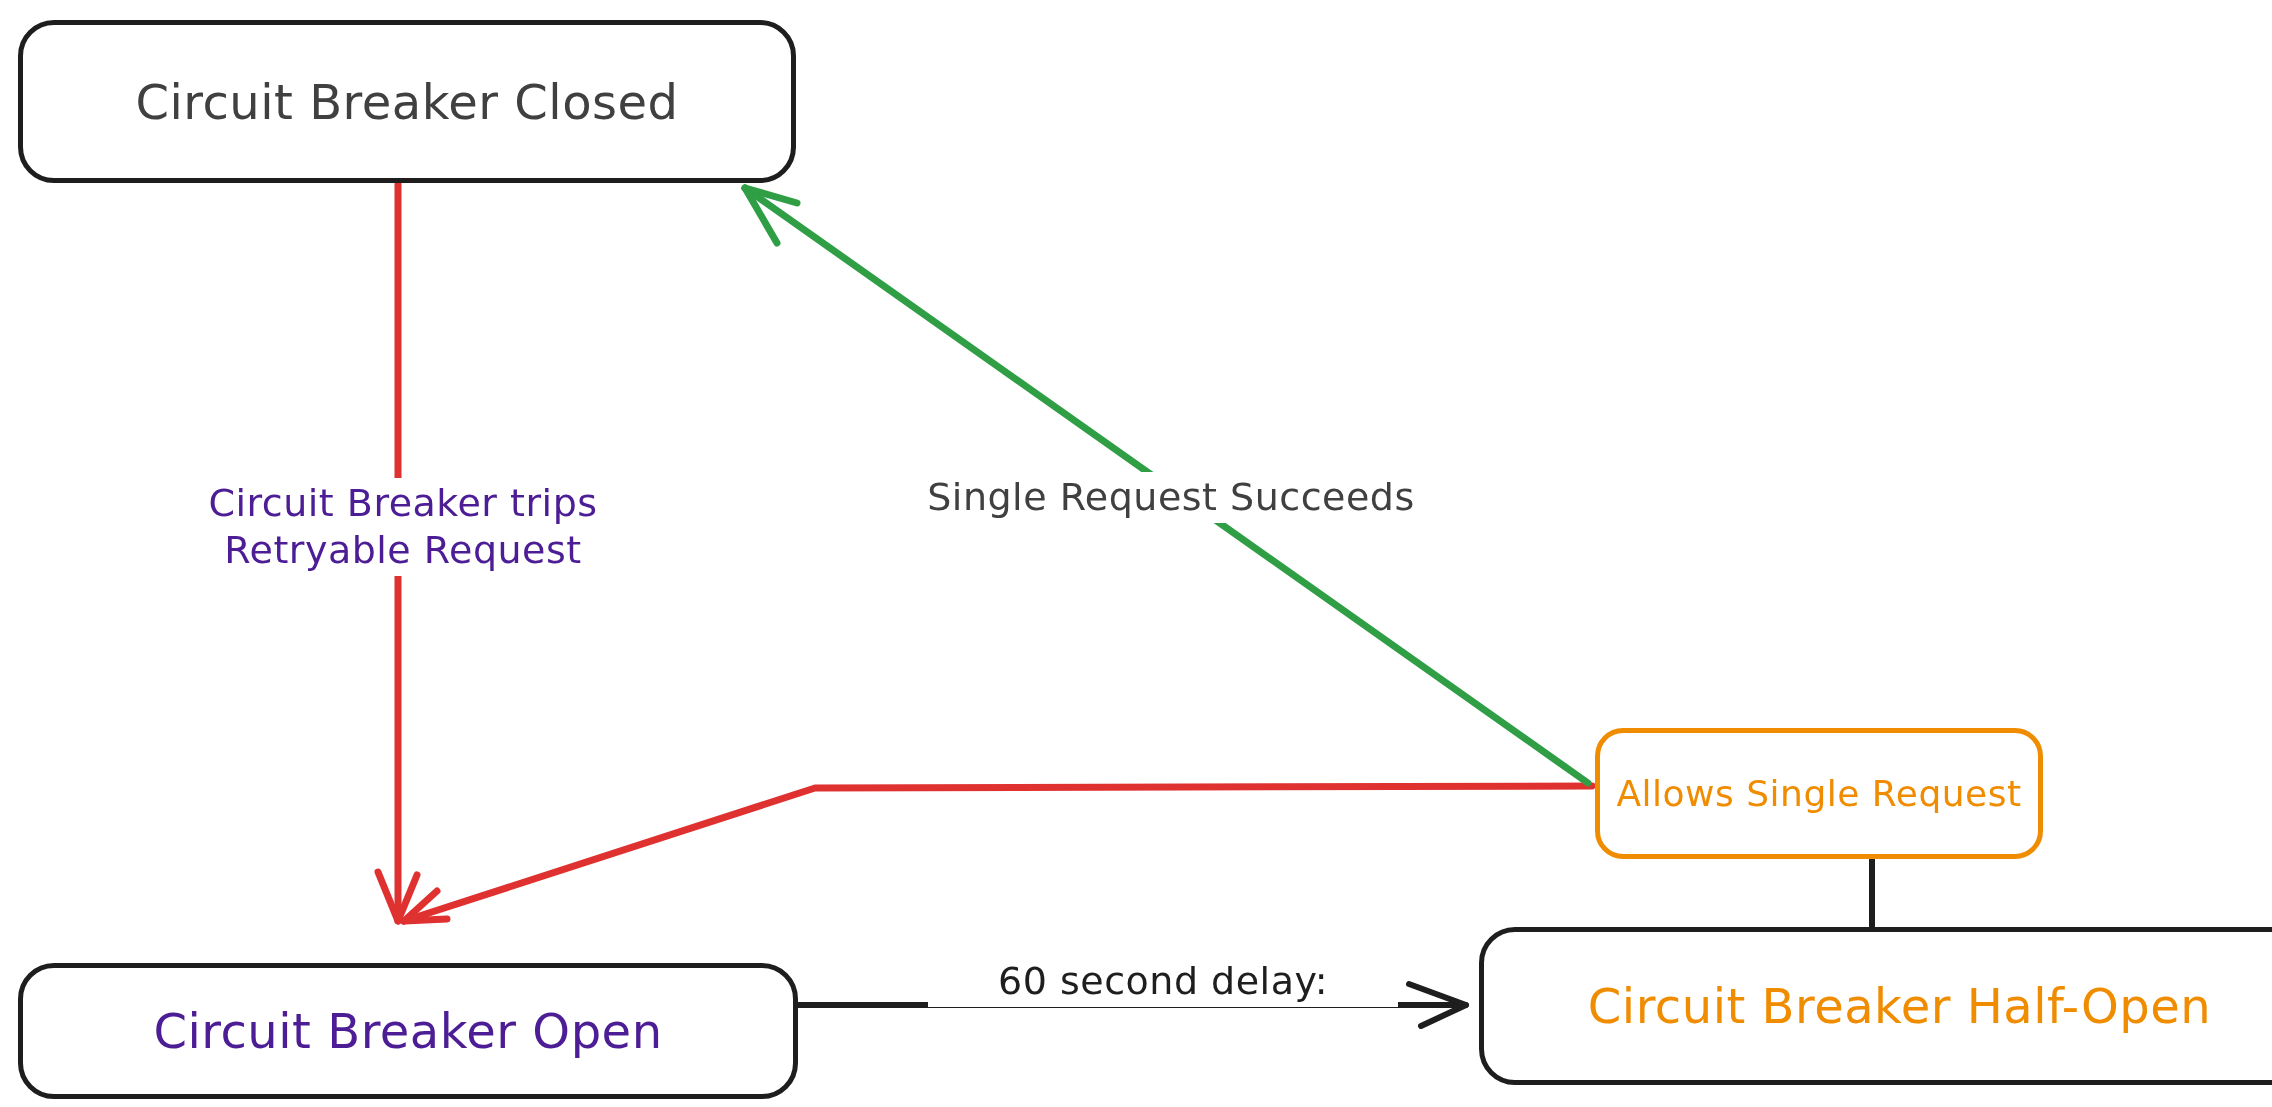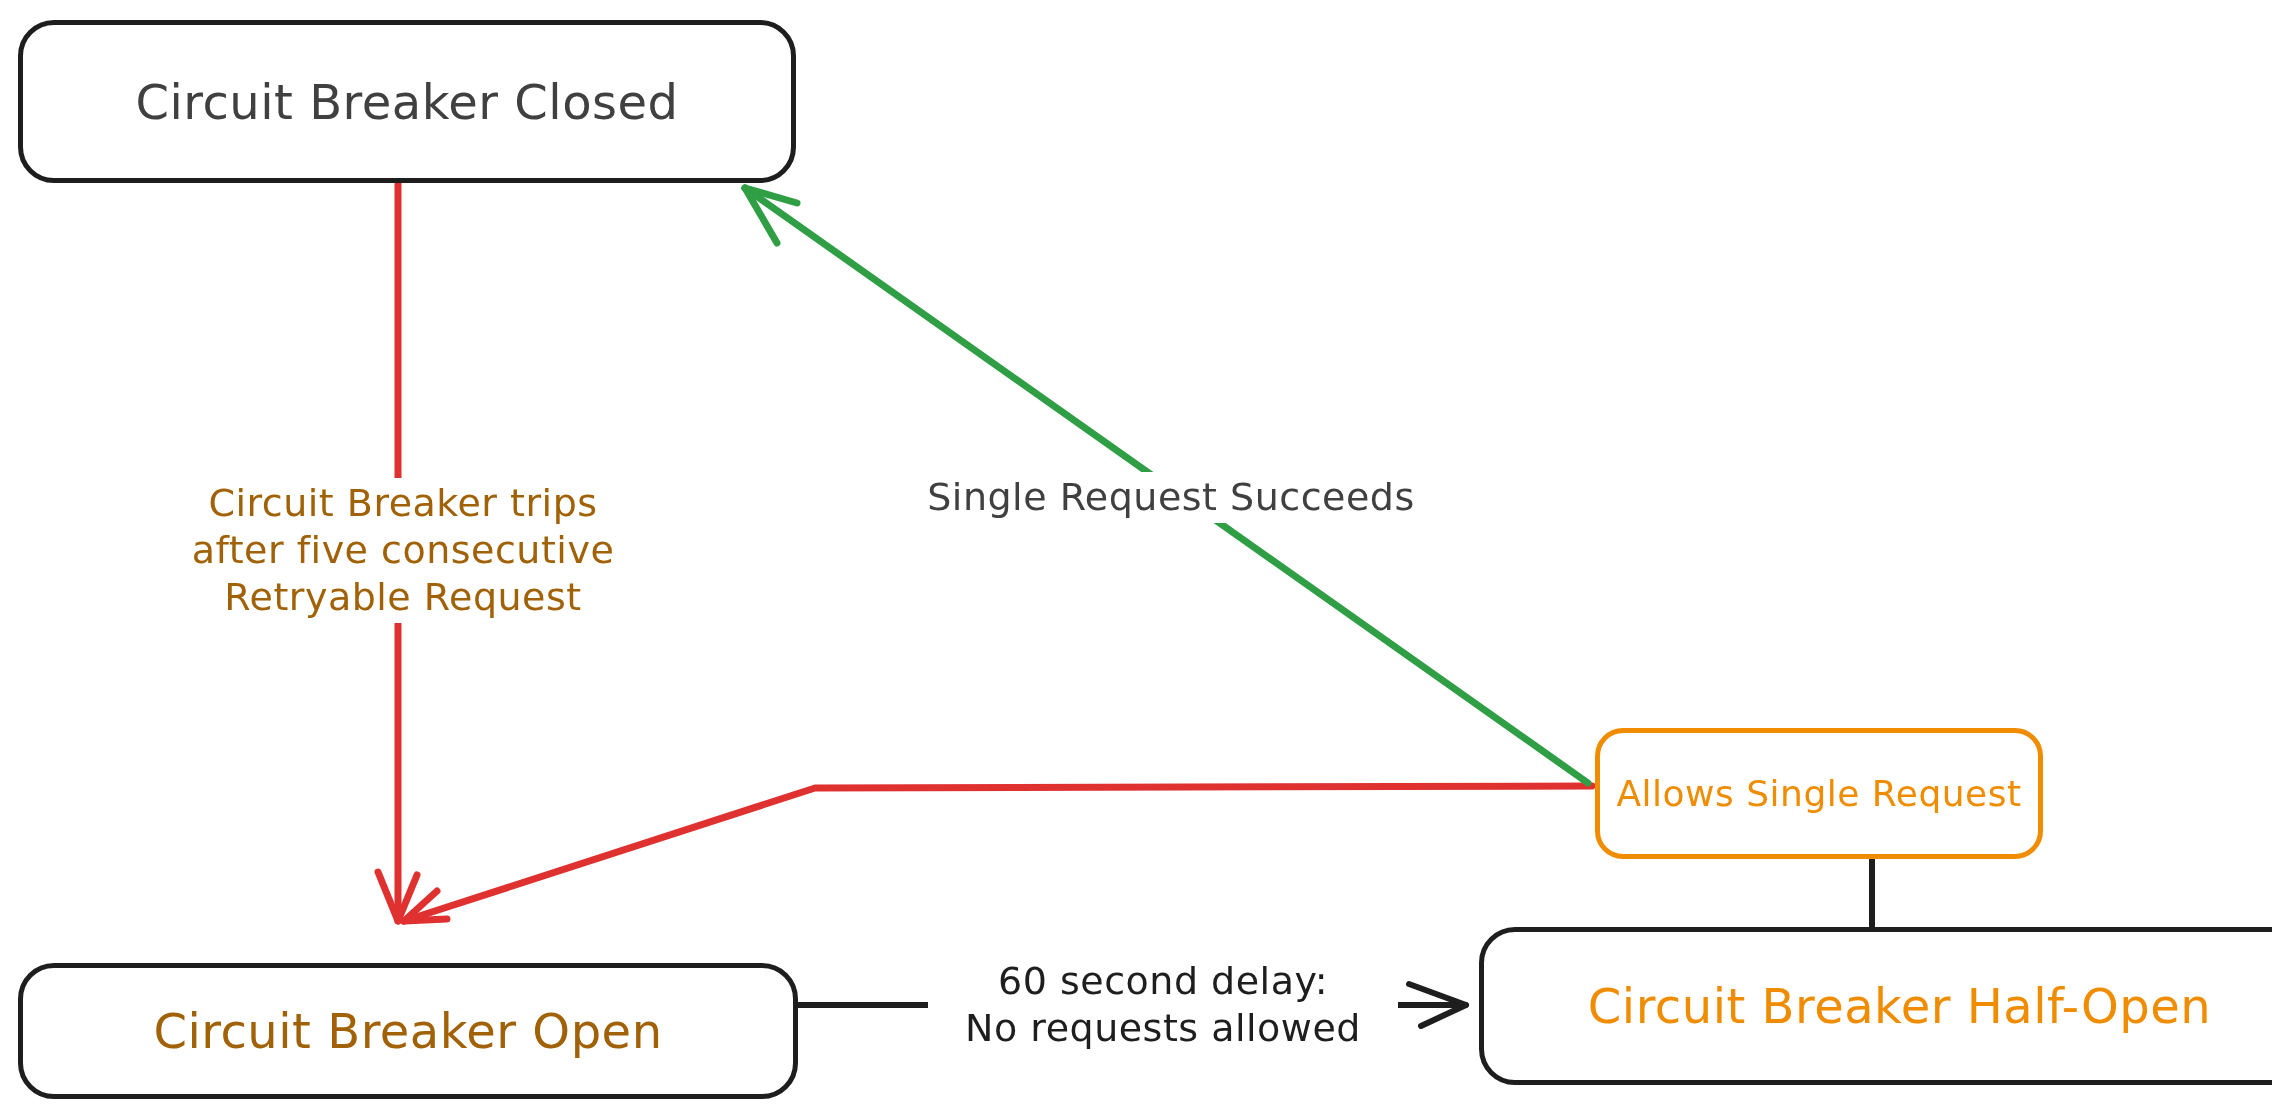--- a/index.html
+++ b/index.html
@@ -22,21 +22,21 @@
     text-align:center;
     white-space:nowrap;
   }
   .node .title{font-size:48px;letter-spacing:0.5px;}
   #closed-box  {left:18px;  top:20px;  width:778px; height:163px;}
   #open-box    {left:18px;  top:923px; width:780px; height:136px;margin-top:40px;}
   #halfopen-box{left:1479px;top:927px; width:841px; height:158px;}
   #allows-box  {left:1595px;top:728px; width:448px; height:131px;border-color:#f08c00;border-radius:28px;}
   #allows-box .title{font-size:36px;color:#f08c00;}
   .green-text {color:#404040;}
-  .red-text   {color:#a16207;}
+  .red-text   {color:#4c1d95;}
   .orange-text{color:#f08c00;}
   .ink-text   {color:#1e1e1e;}
   .edge-label{
     position:absolute;
     z-index:3;
     background:#ffffff;
     text-align:center;
     font-size:38px;
     line-height:47px;
     letter-spacing:0.5px;
@@ -95,25 +95,23 @@
   <div class="node" id="halfopen-box">
     <span class="title orange-text">Circuit Breaker Half-Open</span>
   </div>
 
   <div class="node" id="allows-box">
     <span class="title">Allows Single Request</span>
   </div>
 
   <div class="edge-label red-text" id="trips-label">
     <div>Circuit Breaker trips</div>
-    <div>after five consecutive</div>
     <div>Retryable Request</div>
   </div>
 
   <div class="edge-label green-text" id="succeeds-label">Single Request Succeeds</div>
 
 
   <div class="edge-label ink-text" id="delay-label">
     <div>60 second delay:</div>
-    <div>No requests allowed</div>
   </div>
 
 </div>
 
 </body></html>

